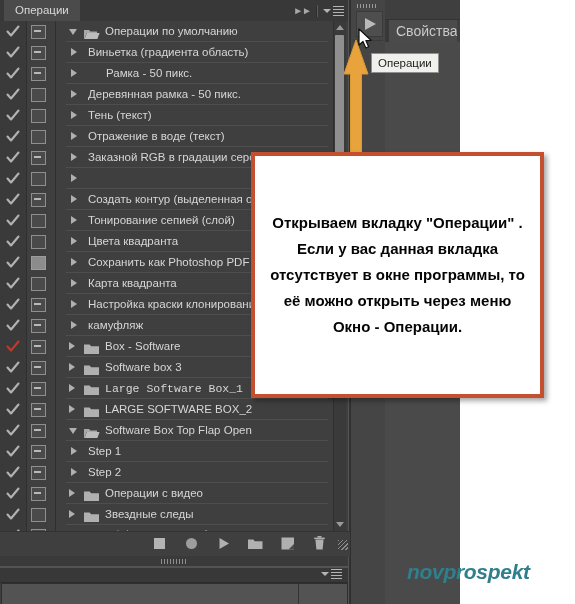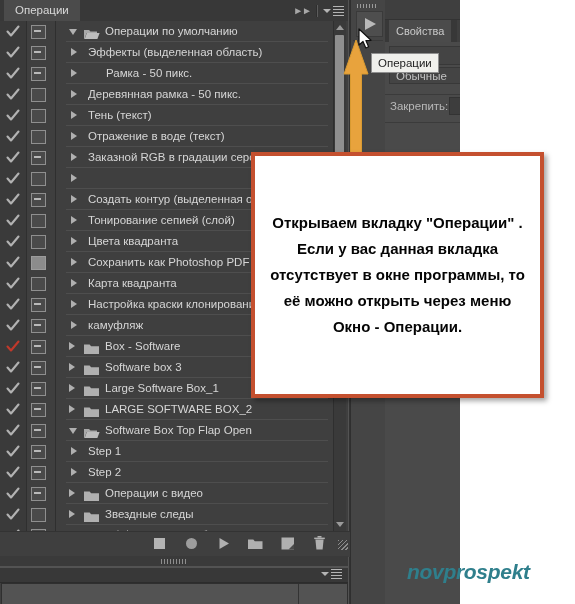--- a/index.html
+++ b/index.html
@@ -75,21 +75,21 @@
   .dock-grip{position:absolute;left:6px;top:4px;width:20px;height:4px;
      background:repeating-linear-gradient(to right,#9a9a9a 0 1px,transparent 1px 3px);}
   .dock-btn{position:absolute;left:5px;top:11px;width:25px;height:24px;background:#4e4e4e;border:1px solid #3a3a3a;
             display:flex;align-items:center;justify-content:center;}
   .dock-sep{position:absolute;left:2px;top:40px;width:30px;height:1px;background:#3a3a3a;}
 
   .propcol{position:absolute;left:385px;top:0;width:75px;height:604px;background:#4a4a4a;}
   .prop-toprow{position:absolute;left:0;top:0;width:75px;height:19px;background:#3f3f3f;border-bottom:1px solid #333;}
   .prop-tabbar{position:absolute;left:0;top:20px;width:75px;height:22px;background:#383838;}
   .prop-tab{position:absolute;left:4px;top:0;height:22px;padding:0 7px;background:#4b4b4b;color:#c9c9c9;
-            font-size:11px;line-height:22px;white-space:nowrap;}
+            font-size:14px;line-height:22px;white-space:nowrap;}
   .prop-tab2{position:absolute;left:72px;top:0;height:22px;width:24px;background:#3f3f3f;}
   .prop-body{position:absolute;left:0;top:42px;width:75px;height:74px;background:#4a4a4a;}
   .prop-field{position:absolute;left:4px;width:90px;height:17px;background:#444;border:1px solid #383838;}
   .prop-lbl{position:absolute;color:#b8b8b8;font-size:11.5px;white-space:nowrap;}
   .prop-rule{position:absolute;left:0;width:75px;height:1px;background:#3b3b3b;}
 
   
   .white-r{position:absolute;left:460px;top:0;width:115px;height:604px;background:#fff;}
 
   
@@ -168,21 +168,21 @@
           </div>
           <div class="row" style="top: 21px;">
             <div class="sep"></div>
             <div class="chk">
               <svg width="14" height="13" viewBox="0 0 14 13">
                 <path d="M1.5,6.5 L5,10.5 L12.5,1.5" fill="none" stroke="#b2b2b2" stroke-width="2.1" stroke-linecap="round" stroke-linejoin="round"></path>
               </svg>
             </div>
             <div class="tog filled"></div>
             <div class="tri" style="left: 71px;"></div>
-            <div class="label" style="left: 88px;">Эффекты (выделенная область)</div>
+            <div class="label" style="left: 88px;">Виньетка (градиента область)</div>
           </div>
           <div class="row" style="top: 42px;">
             <div class="sep"></div>
             <div class="chk">
               <svg width="14" height="13" viewBox="0 0 14 13">
                 <path d="M1.5,6.5 L5,10.5 L12.5,1.5" fill="none" stroke="#b2b2b2" stroke-width="2.1" stroke-linecap="round" stroke-linejoin="round"></path>
               </svg>
             </div>
             <div class="tog filled"></div>
             <div class="tri" style="left: 71px;"></div>
@@ -340,21 +340,21 @@
                 <path d="M1.5,6.5 L5,10.5 L12.5,1.5" fill="none" stroke="#b2b2b2" stroke-width="2.1" stroke-linecap="round" stroke-linejoin="round"></path>
               </svg>
             </div>
             <div class="tog filled"></div>
             <div class="tri" style="left: 69px;"></div>
             <div class="fold" style="left: 84px;"><svg width="16" height="12" viewBox="0 0 16 12">
                 <path d="M0,11 L0,1.5 L5.6,1.5 L7.1,3.2 L15,3.2 L15,11 Z" fill="#b0b0b0"></path>
               </svg></div>
             <div class="label" style="left: 105px;">Software box 3</div>
           </div>
-          <div class="row" style="top: 357px;">
+          <div class="row" style="top: 357px; font-family: Liberation Mono, monospace;">
             <div class="sep"></div>
             <div class="chk">
               <svg width="14" height="13" viewBox="0 0 14 13">
                 <path d="M1.5,6.5 L5,10.5 L12.5,1.5" fill="none" stroke="#b2b2b2" stroke-width="2.1" stroke-linecap="round" stroke-linejoin="round"></path>
               </svg>
             </div>
             <div class="tog filled"></div>
             <div class="tri" style="left: 69px;"></div>
             <div class="fold" style="left: 84px;"><svg width="16" height="12" viewBox="0 0 16 12">
                 <path d="M0,11 L0,1.5 L5.6,1.5 L7.1,3.2 L15,3.2 L15,11 Z" fill="#b0b0b0"></path>
@@ -526,30 +526,20 @@
     </div>
     <div class="dock-sep"></div>
   </div>
 
   <div class="propcol">
     <div class="prop-toprow"></div>
     <div class="prop-tabbar">
       <div class="prop-tab">Свойства</div>
       <div class="prop-tab2"></div>
     </div>
-    <div class="prop-body">
-      <div class="prop-field" style="top:4px;"></div>
-      <div class="prop-field" style="top:25px;display:flex;align-items:center;padding-left:6px;box-sizing:border-box;">
-        <span style="color:#c2c2c2;font-size:11.5px;white-space:nowrap;">Обычные</span>
-      </div>
-      <div class="prop-rule" style="top:52px;"></div>
-      <span class="prop-lbl" style="left:5px;top:58px;">Закрепить:</span>
-      <div style="position:absolute;left:64px;top:55px;width:14px;height:16px;background:#3d3d3d;border:1px solid #333;"></div>
-      <div class="prop-rule" style="top:80px;"></div>
-    </div>
   </div>
 
   <div class="white-r"></div>
 
   <svg class="arrow" viewBox="0 0 26 120">
     <polygon points="13,2 25,36 18.5,36 18.5,118 7.5,118 7.5,36 1,36" fill="#e8a33d" stroke="#d99a31" stroke-width="1"></polygon>
   </svg>
 
   <div class="tooltip">Операции</div>
 

